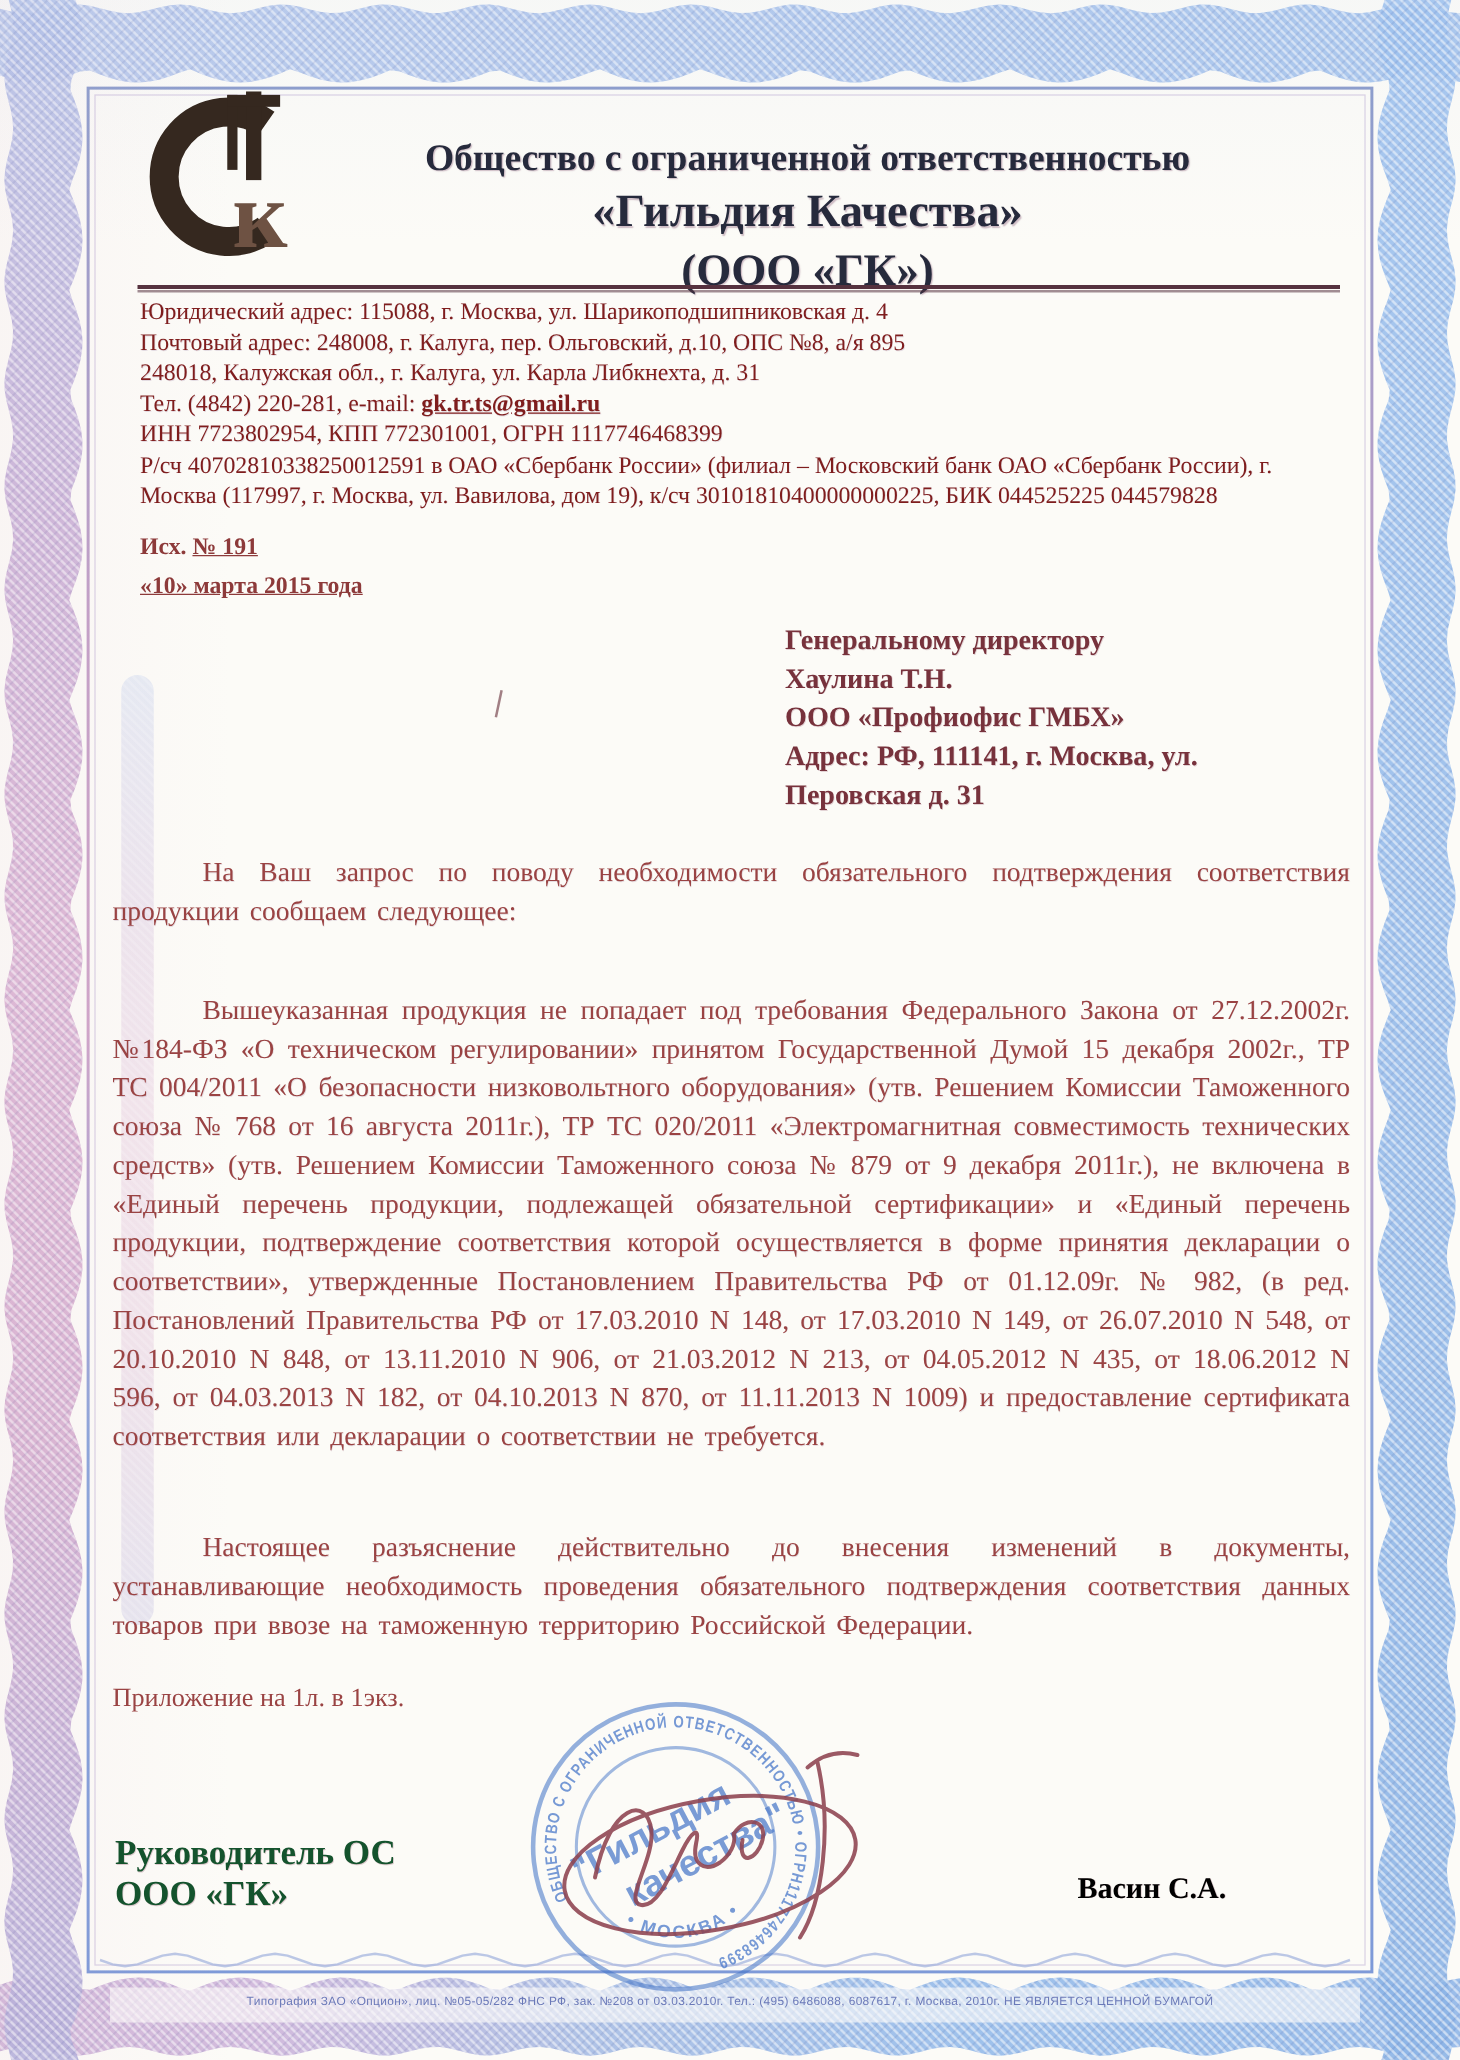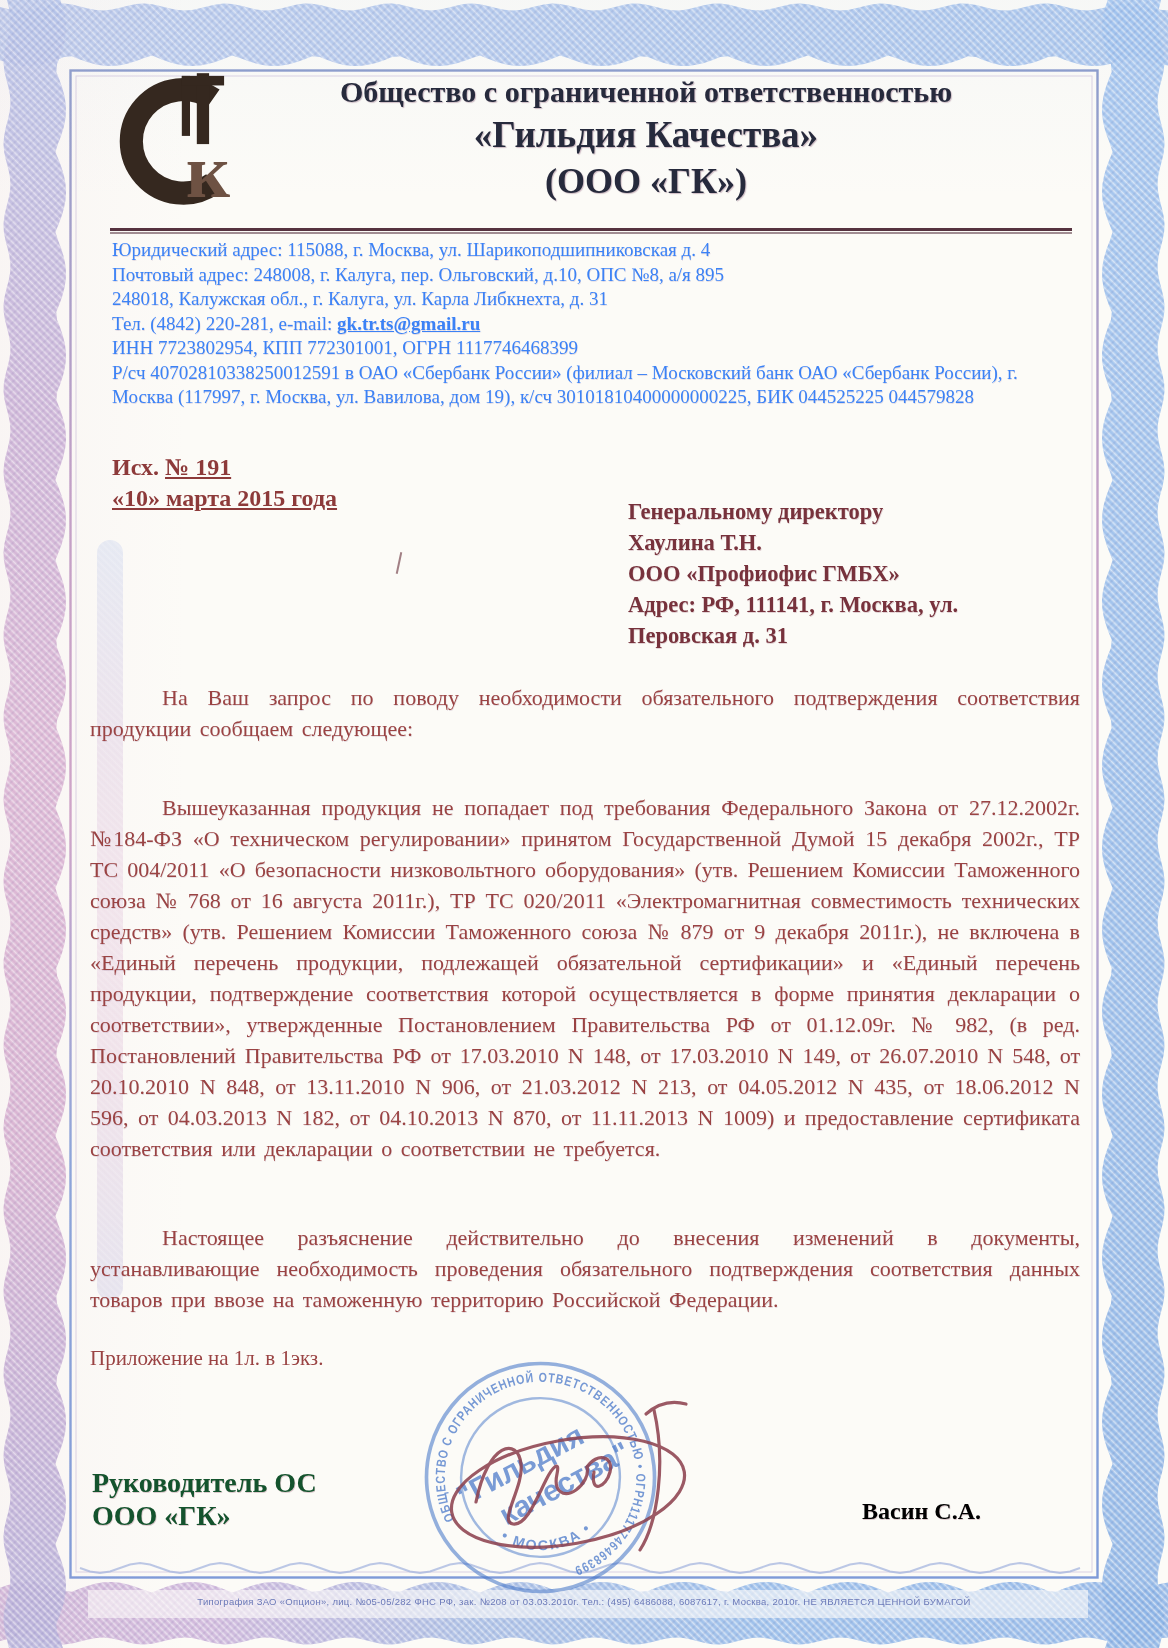--- a/index.html
+++ b/index.html
@@ -5,35 +5,35 @@
   html,body{margin:0;padding:0;}
   body{background:#e8e8e8;font-family:"Liberation Serif","DejaVu Serif",serif;}
   #page{position:relative;width:1168px;height:1648px;margin:0 auto;background:#fcfbf7;overflow:hidden;}
   #deco{position:absolute;inset:0;z-index:0;}
   #content{position:absolute;inset:0;z-index:1;}
   .abs{position:absolute;}
 
   
   .title-block{left:235px;top:72px;width:822px;text-align:center;color:#262a3c;
     text-shadow:1px 1px 1px rgba(120,70,100,.35);font-weight:bold;}
-  .title-l1{font-size:30px;line-height:40px;}
+  .title-l1{font-size:30px;line-height:40px;margin-top:35px;}
   .title-l2{font-size:37px;line-height:46px;}
   .title-l3{font-size:36px;line-height:46px;}
 
   
   .rule{left:110px;top:228px;width:962px;height:6px;
     background:linear-gradient(#56323f 0 3px,rgba(255,255,255,0) 3px 4px,rgba(86,50,63,.55) 4px 6px);}
 
   
-  .contacts{left:112px;top:238px;width:952px;color:#3b82f6;font-size:19px;line-height:24.5px;
+  .contacts{left:112px;top:238px;width:952px;color:#7f1d1d;font-size:19px;line-height:24.5px;
     text-shadow:.5px .5px 0 rgba(120,90,140,.18);}
   .email{text-decoration:underline;font-weight:bold;}
 
   
-  .outgoing{left:112px;top:452px;color:#8d3a3a;font-weight:bold;font-size:24px;line-height:31px;}
+  .outgoing{left:112px;top:422px;color:#8d3a3a;font-weight:bold;font-size:19px;line-height:31px;}
   .u{text-decoration:underline;}
 
   
   .recipient{left:628px;top:496px;width:420px;color:#77323c;font-weight:bold;font-size:22.5px;line-height:31px;
     text-shadow:.6px .6px 0 rgba(150,90,110,.25);}
 
   
   .para{left:90px;width:990px;color:#9a4343;font-size:22px;line-height:31px;text-align:justify;
     text-align-last:left;word-spacing:3px;text-shadow:.5px .5px 0 rgba(130,90,130,.18);}
   .indent{text-indent:72px;}

